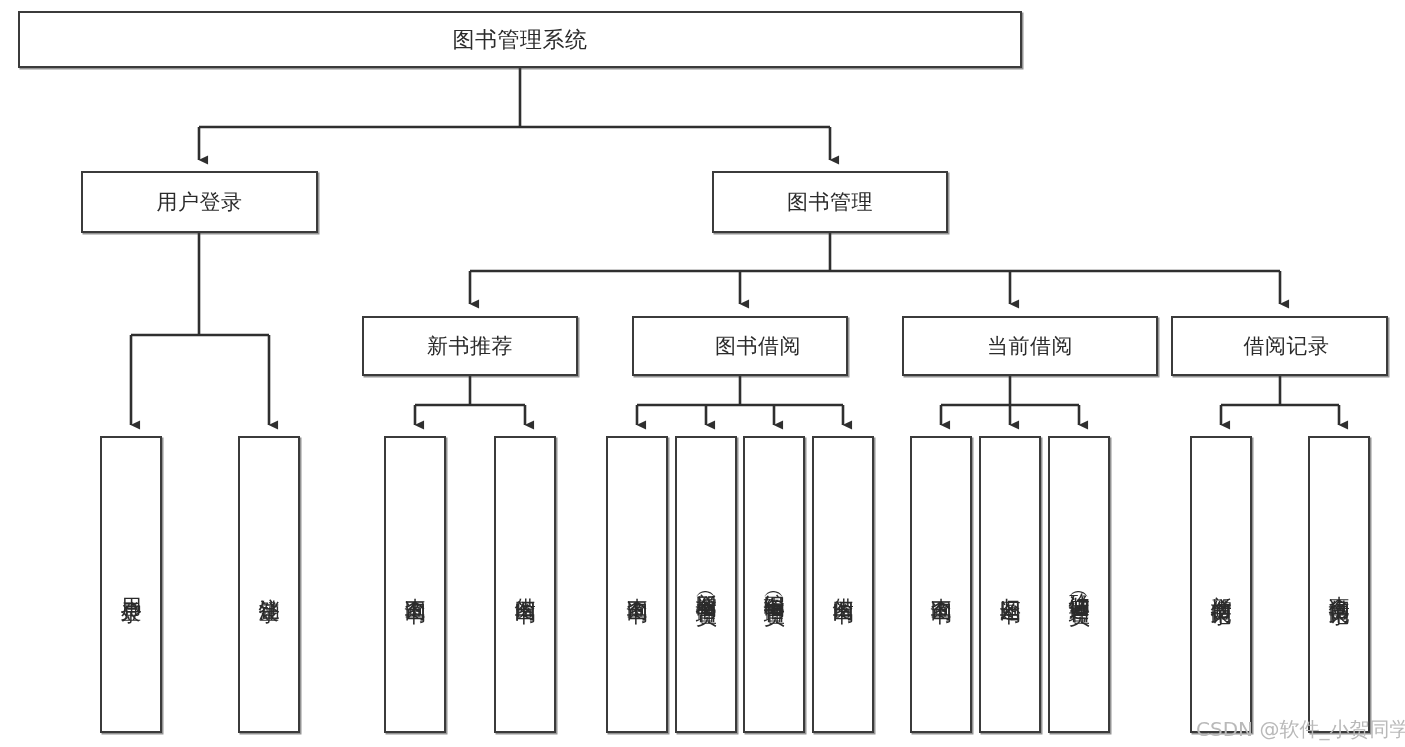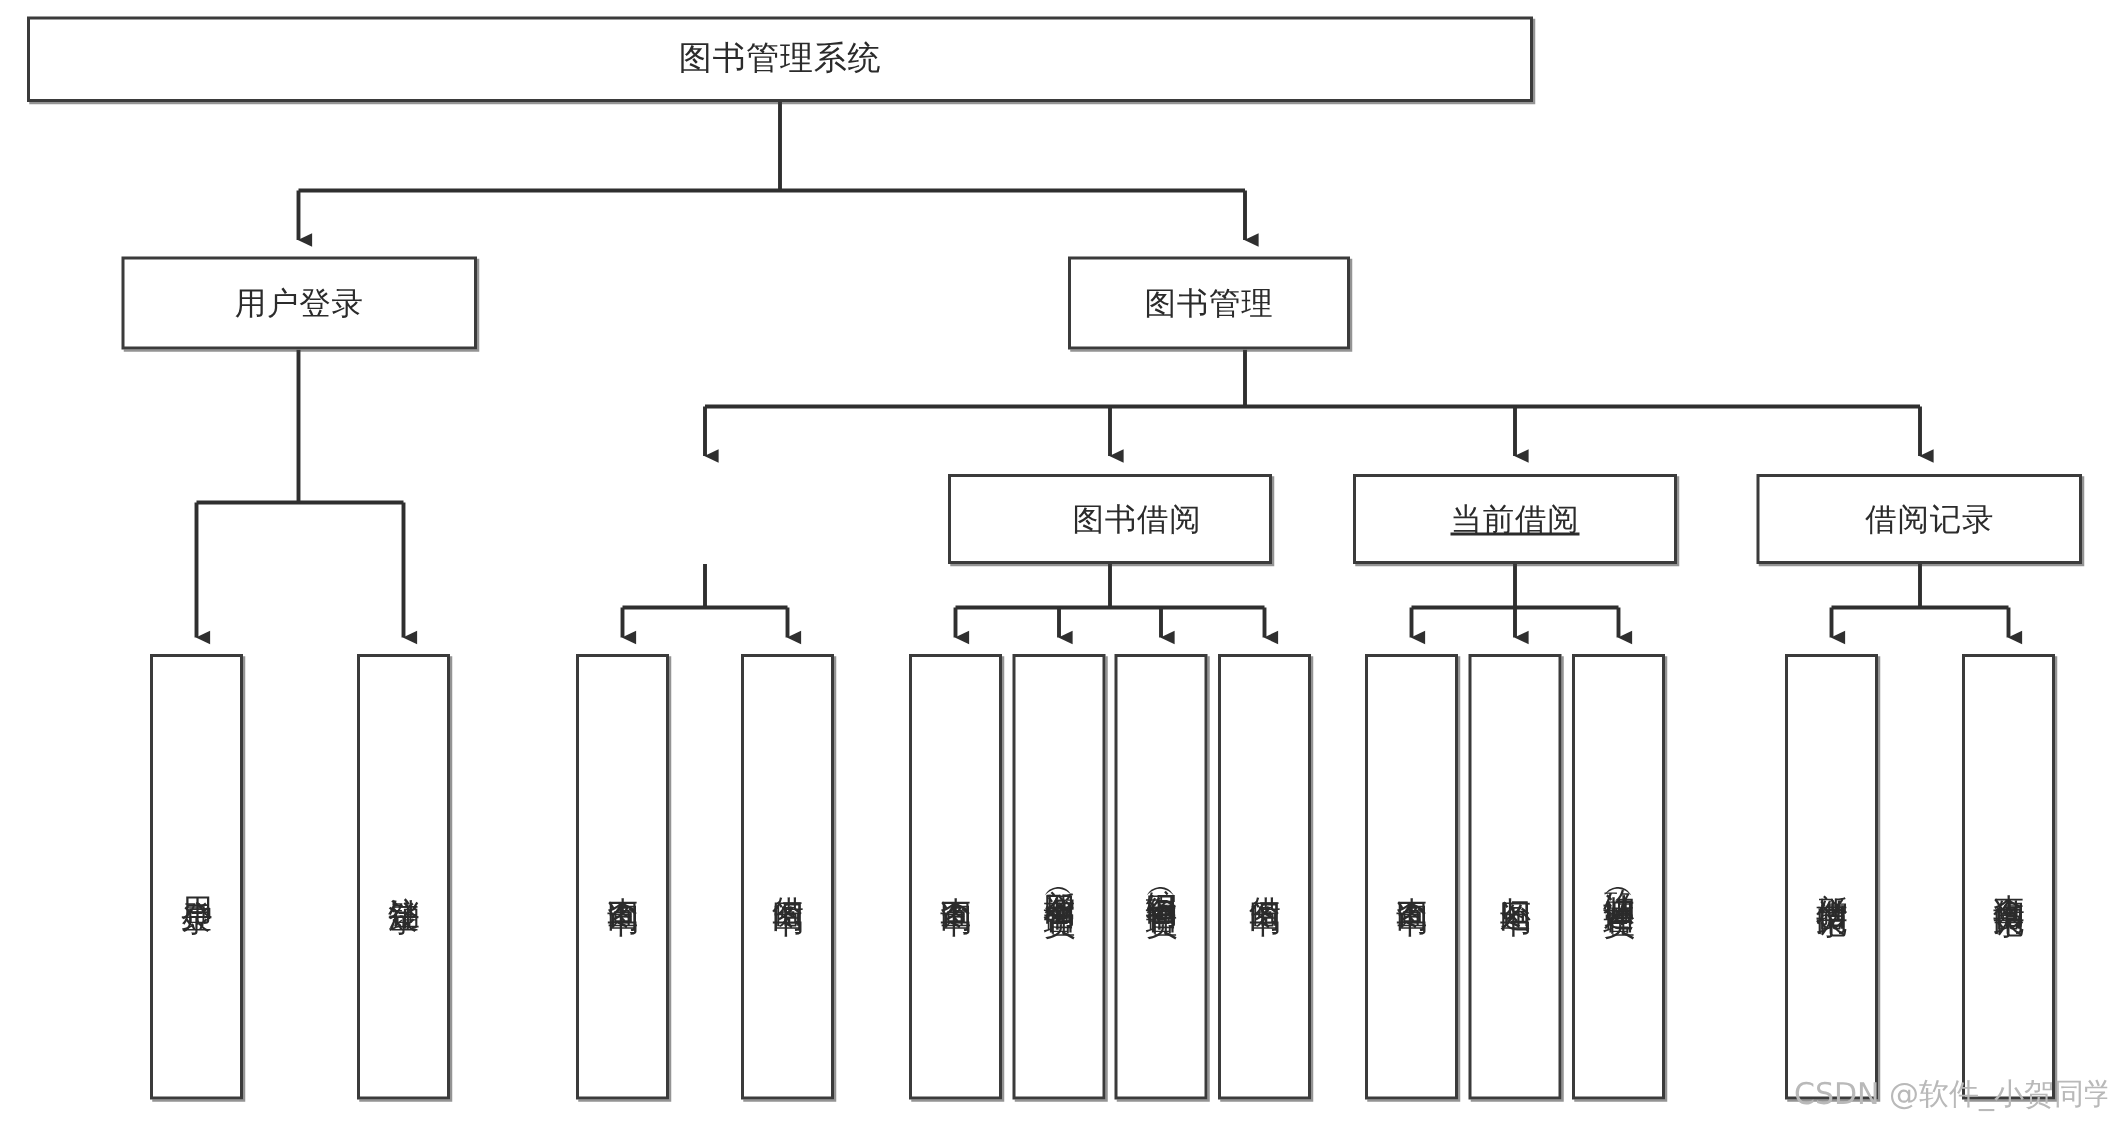--- a/index.html
+++ b/index.html
@@ -122,30 +122,33 @@
   </svg>
 
   <div class="node horiz root" style="left:18px; top:11px; width:1004px; height:57px;">
     <span class="node-label">图书管理系统</span>
   </div>
 
   <div class="node horiz" style="left:81px; top:171px; width:237px; height:62px;">
     <span class="node-label">用户登录</span>
   </div>
 
-  <div class="node horiz" style="left:712px; top:171px; width:188px; height:62px;">
+  <div class="node horiz" style="left:712px; top:171px; width:236px; height:62px;">
     <span class="node-label">图书管理</span>
   </div>
 
+  <div class="node horiz" style="left:362px; top:316px; width:216px; height:60px;">
+    <span class="node-label">新书推荐</span>
+  </div>
 
   <div class="node horiz" style="left:632px; top:316px; width:216px; height:60px;padding-left:36px;">
     <span class="node-label">图书借阅</span>
   </div>
 
-  <div class="node horiz" style="left:902px; top:316px; width:216px; height:60px;text-decoration:underline;">
+  <div class="node horiz" style="left:902px; top:316px; width:256px; height:60px;">
     <span class="node-label">当前借阅</span>
   </div>
 
   <div class="node horiz" style="left:1171px; top:316px; width:217px; height:60px;padding-left:14px;">
     <span class="node-label">借阅记录</span>
   </div>
 
   <div class="node vert" style="left:100px; top:436px; width:62px; height:297px;">
     <span class="node-label">用户登录</span>
   </div>

